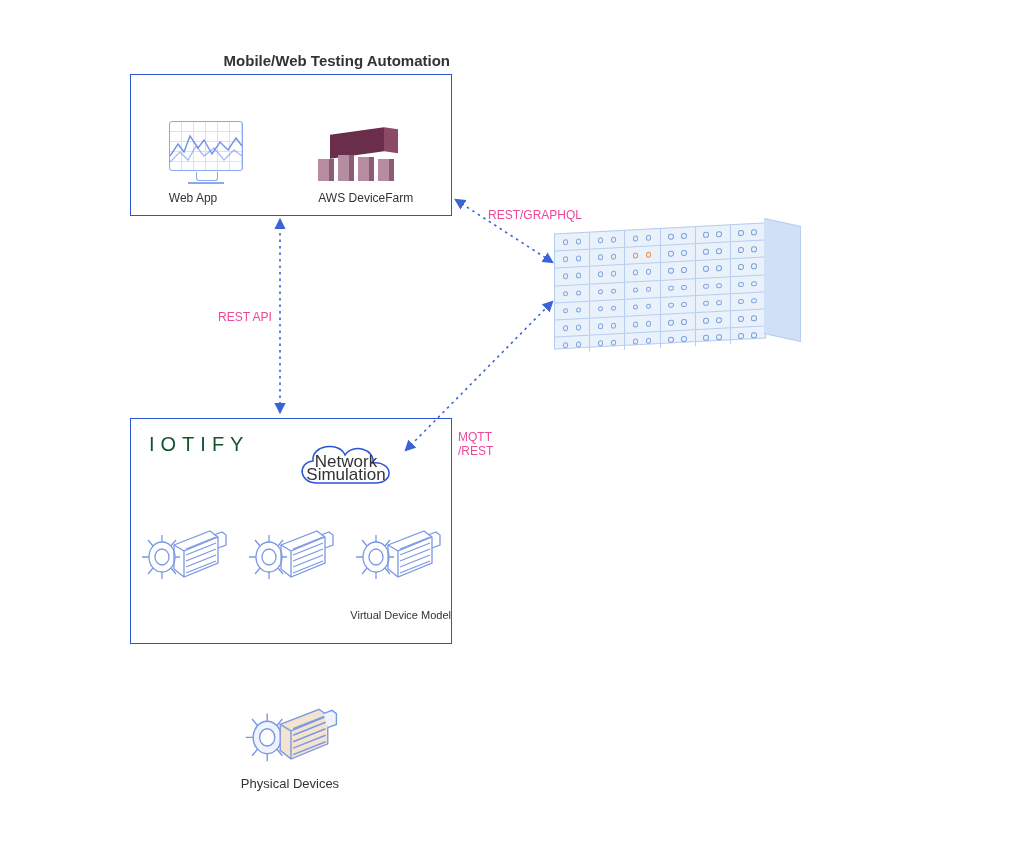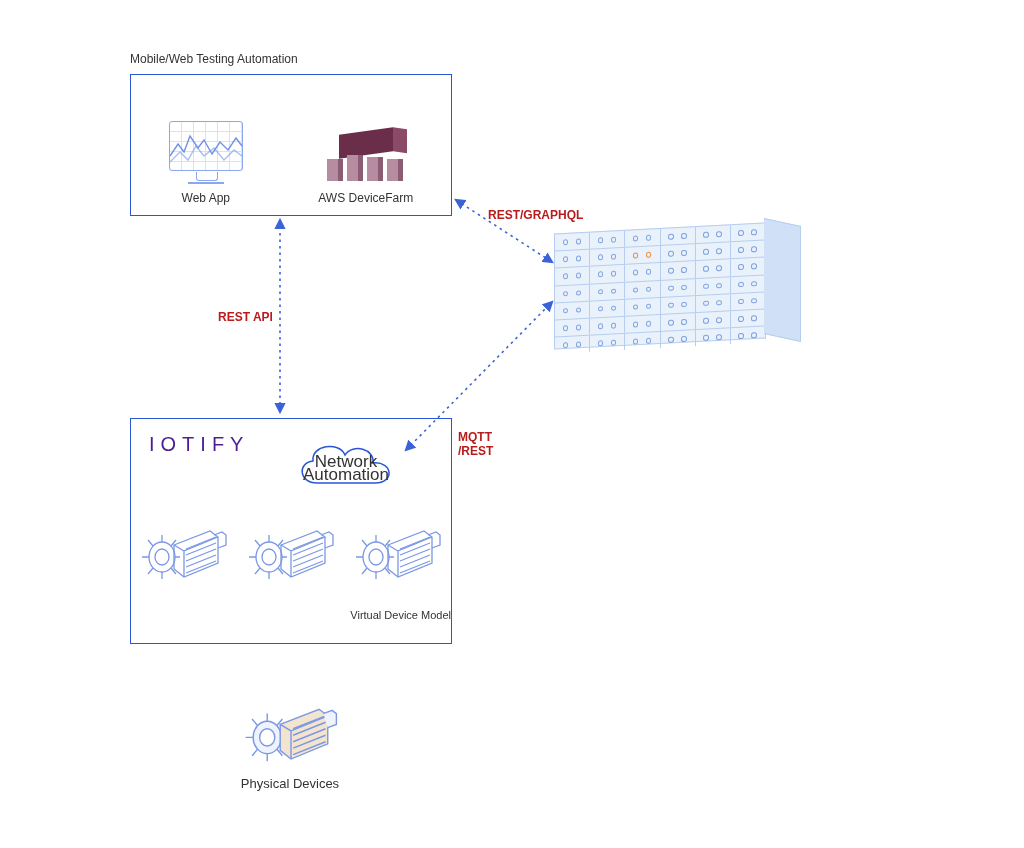--- a/index.html
+++ b/index.html
@@ -15,43 +15,44 @@
     position: relative;
     width: 1024px;
     height: 848px;
   }
 
   
   .top-title {
     position: absolute;
     left: 130px; top: 52px;
     width: 320px;
-    text-align: left;
-    font-size: 12px;
+    text-align: right;
+    font-size: 15px;
+    font-weight: bold;
   }
   .box {
     position: absolute;
     border: 1px solid #2a56d6;
     background: #fff;
   }
   .top-box {
     left: 130px; top: 74px;
     width: 320px; height: 140px;
   }
   .top-row {
     position: absolute;
     left: 0; right: 0; top: 14px; bottom: 10px;
     display: flex;
     align-items: flex-end;
     justify-content: space-around;
   }
   .item {
     display: flex;
     flex-direction: column;
-    align-items: center;
+    align-items: flex-start;
     font-size: 12px;
   }
   .item span { white-space: nowrap; }
 
   
   .monitor {
     width: 72px; height: 48px;
     border: 1.5px solid #8aa7ef;
     border-radius: 3px;
     position: relative;
@@ -131,21 +132,21 @@
   
   .bot-box {
     left: 130px; top: 418px;
     width: 320px; height: 224px;
   }
   .iotify-logo {
     position: absolute;
     left: 18px; top: 14px;
     font-size: 20px;
     letter-spacing: 6px;
-    color: #4c1d95;
+    color: #14532d;
     font-weight: 300;
     font-family: "Trebuchet MS", sans-serif;
   }
   .cloud {
     position: absolute;
     left: 160px; top: 18px;
     font-size: 17px;
     text-align: center;
   }
   .cloud svg { display:block; }
@@ -235,22 +236,21 @@
   
   svg.wires {
     position: absolute;
     left: 0; top: 0;
     width: 1024px; height: 848px;
     pointer-events: none;
   }
   .conn-label {
     position: absolute;
     font-size: 12px;
-    color: #b91c1c;
-    font-weight: bold;
+    color: #ec4899;
   }
 </style>
 </head>
 <body>
 
 <div class="canvas">
 
   <div class="top-title">Mobile/Web Testing Automation</div>
 
   <div class="box top-box">
@@ -286,21 +286,21 @@
 
   <div class="box bot-box">
     <div class="iotify-logo">IOTIFY</div>
 
     <div class="cloud">
       <svg width="110" height="58" viewBox="0 0 110 58">
         <path d="M26 46 C8 46 6 26 22 24 C20 8 48 4 54 18 C62 6 84 12 82 26 C102 24 104 46 84 46 Z" fill="none" stroke="#2a56d6" stroke-width="1.5"></path>
       </svg>
       <div class="lbl">
         <span>Network</span><br>
-        <span>Automation</span>
+        <span>Simulation</span>
       </div>
     </div>
 
     <div class="pumps">
       <svg class="pump" viewBox="0 0 88 74">
           <use href="#pumpShape"></use>
         </svg>
       <svg class="pump" viewBox="0 0 88 74">
           <use href="#pumpShape"></use>
         </svg>

